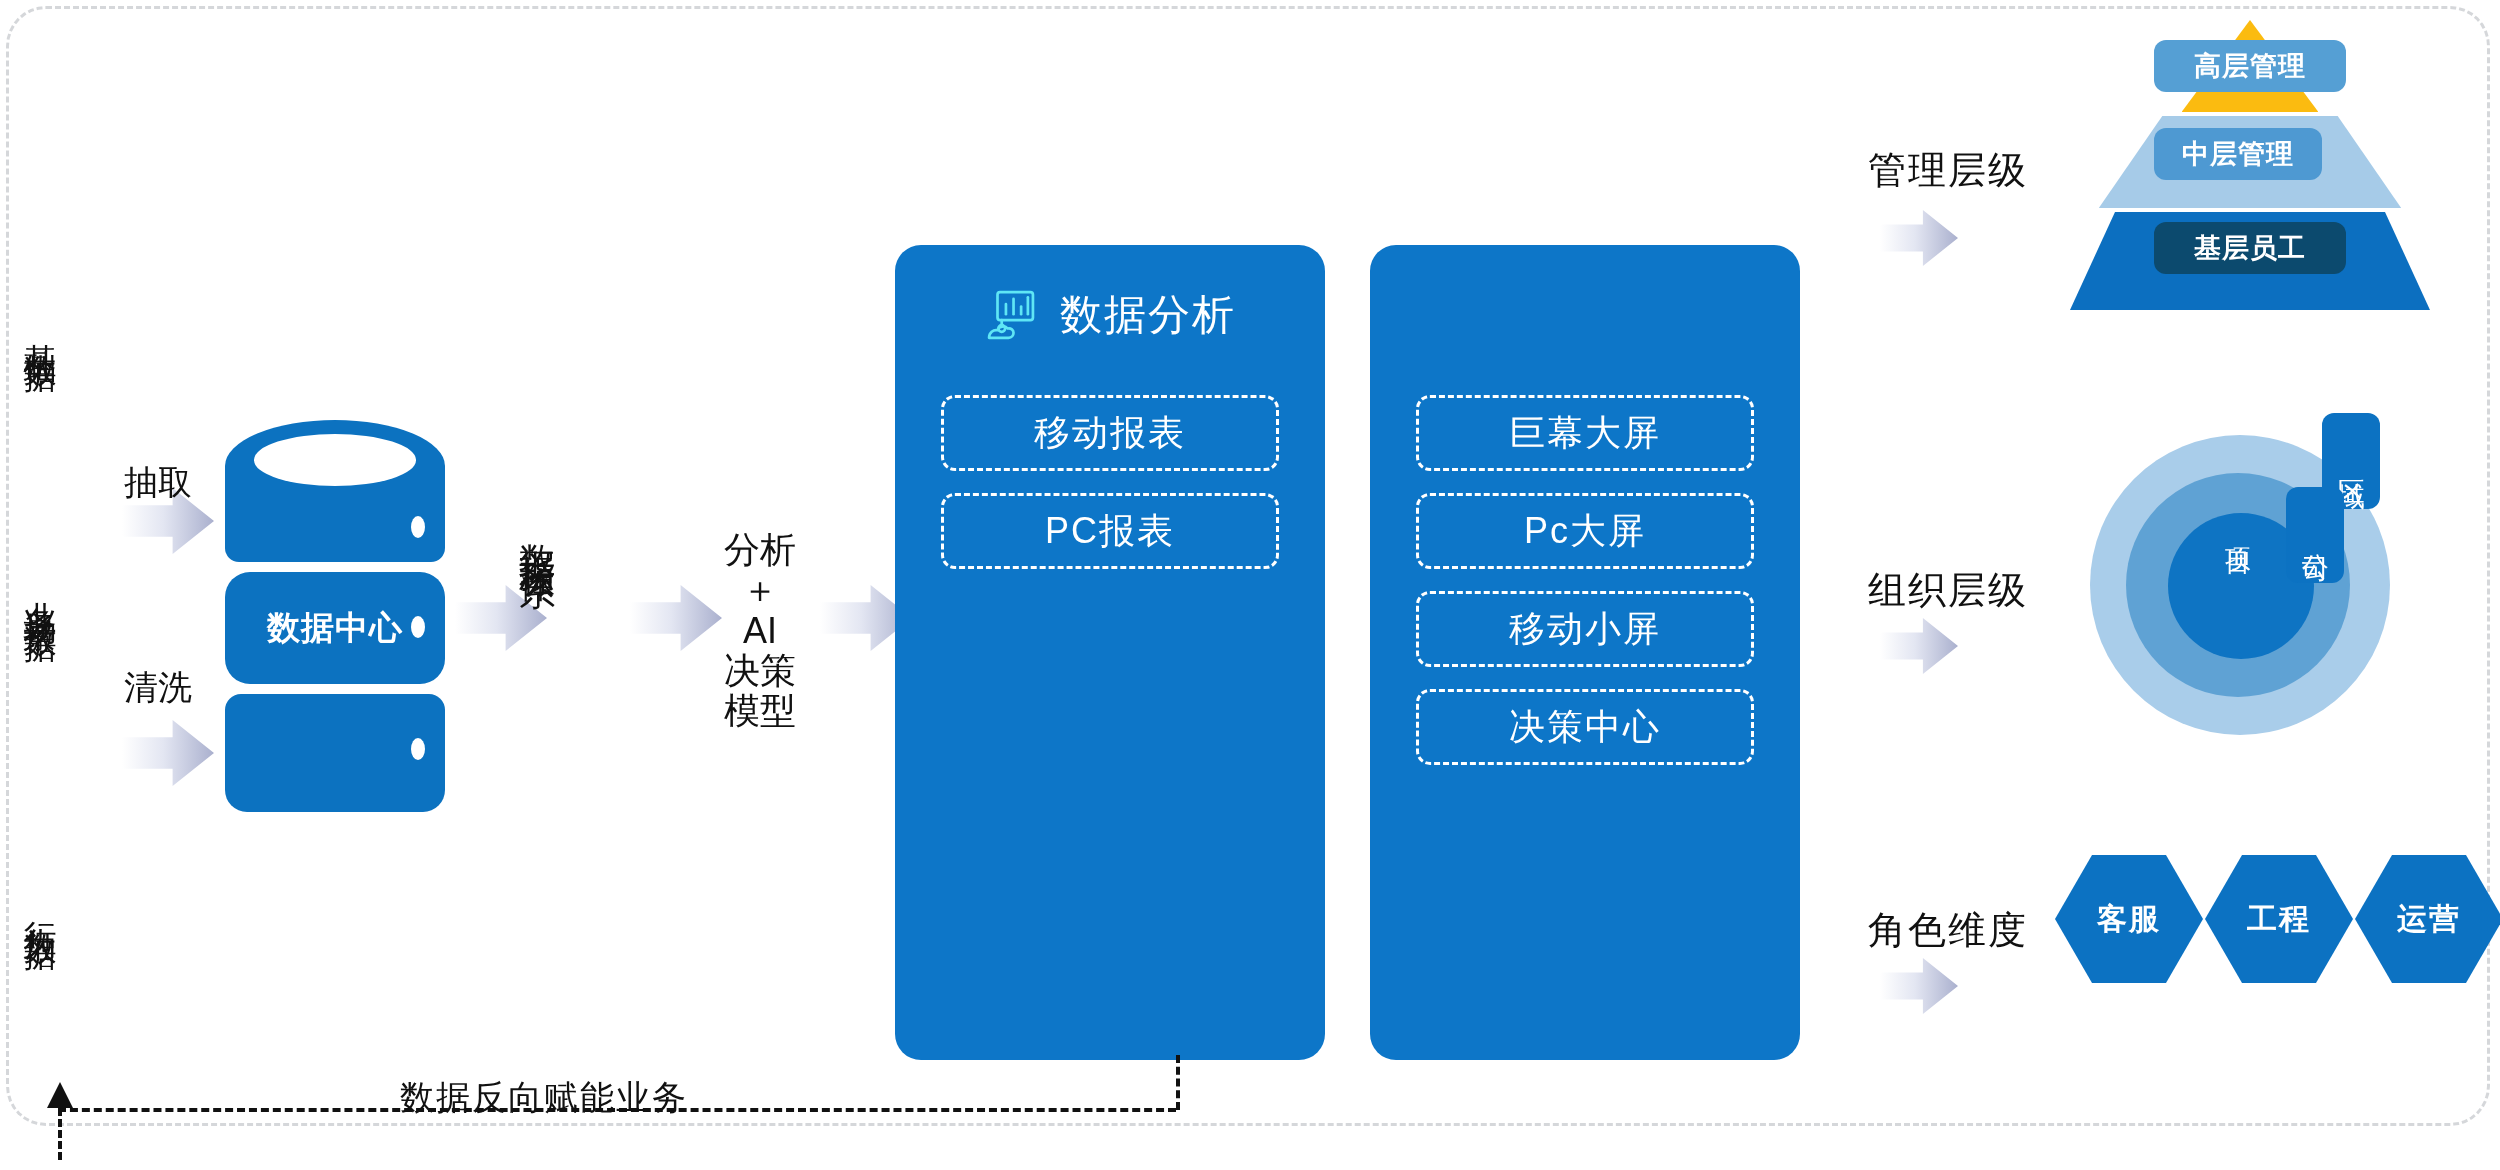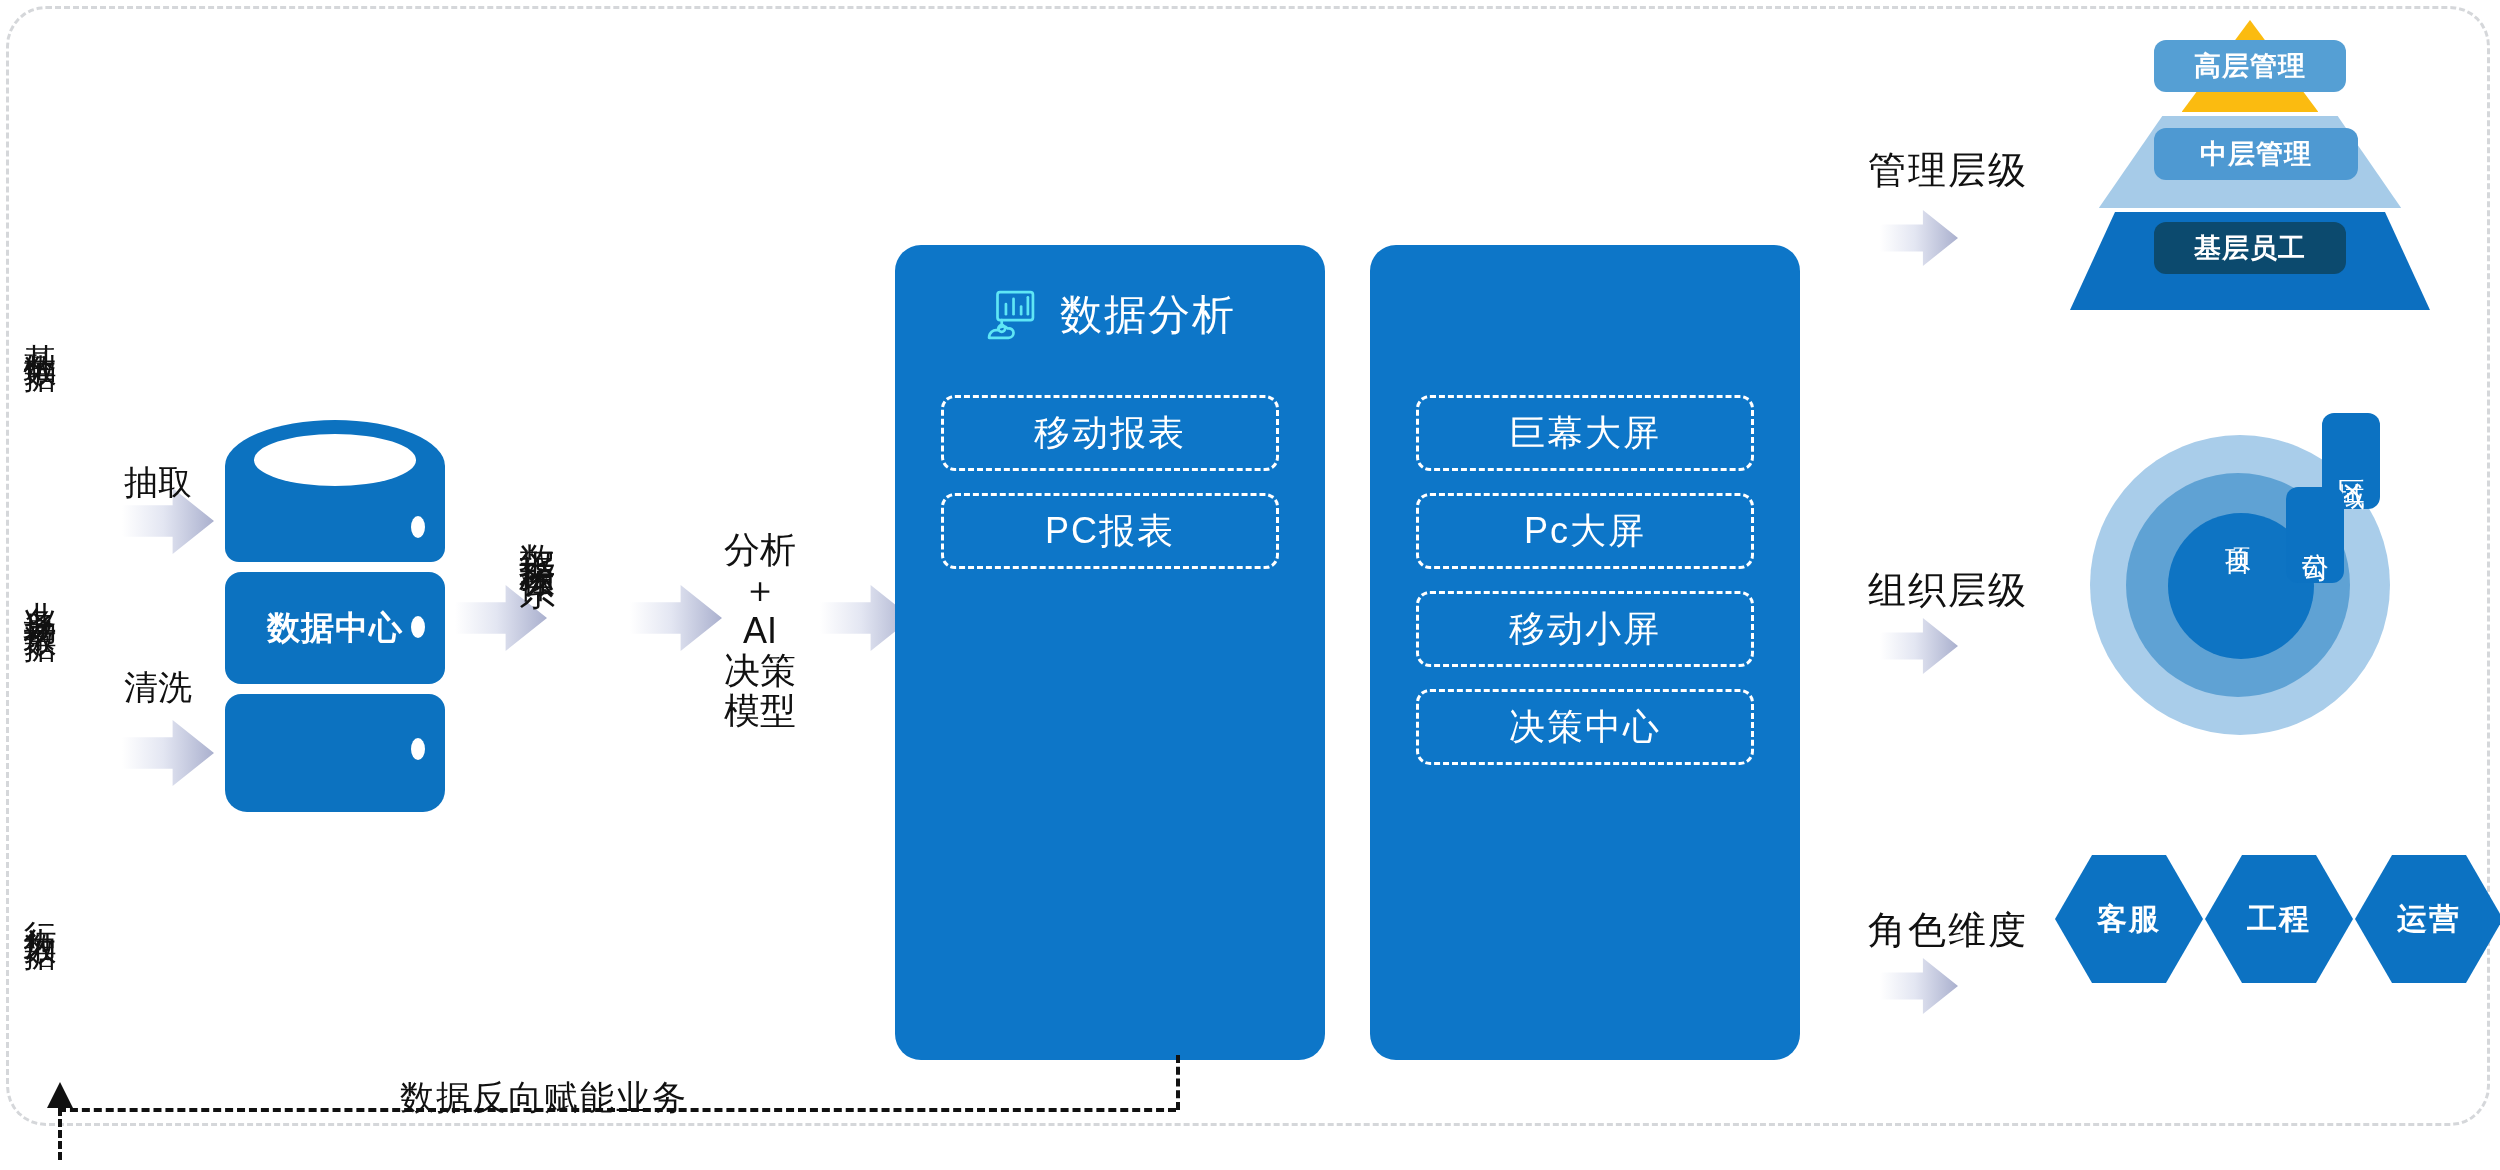--- a/index.html
+++ b/index.html
@@ -150,21 +150,21 @@
   <div class="abs" style="left:124px;top:425px;font-size:34px;">抽取</div>
 
   <div class="chev" style="left:122px;top:720px;width:92px;height:66px;"></div>
   <div class="abs" style="left:124px;top:630px;font-size:34px;">清洗</div>
 
   <div class="db" style="left:225px;top:420px;width:220px;height:410px;">
     <div class="db-seg db-top" style="top:0;height:142px;">
       <div class="hole"></div>
       <div class="db-dot" style="bottom:24px;"></div>
     </div>
-    <div class="db-seg db-mid" style="top:152px;height:112px;">
+    <div class="db-seg db-mid" style="top:152px;height:112px;border-radius:25px;">
       <div class="db-mid-label">数据中心</div>
       <div class="db-dot" style="top:44px;"></div>
     </div>
     <div class="db-seg db-bot" style="top:274px;height:118px;">
       <div class="db-dot" style="top:44px;"></div>
     </div>
   </div>
 
   <div class="chev" style="left:455px;top:585px;width:92px;height:66px;"></div>
 
@@ -215,21 +215,21 @@
 
   <div class="abs sec-label" style="left:1868px;top:110px;">管理层级</div>
   <div class="chev" style="left:1880px;top:210px;width:78px;height:56px;"></div>
 
   <div class="pyr" style="left:2070px;top:20px;width:360px;height:300px;">
     <div class="pyr-layer tri-top" style="top:0px;height:92px;left:31%;width:38%;"></div>
     <div class="pyr-layer trap-mid" style="top:96px;height:92px;left:8%;width:84%;"></div>
     <div class="pyr-layer trap-bot" style="top:192px;height:98px;left:0%;width:100%;"></div>
 
     <div class="pyr-chip l1" style="left:84px;top:20px;width:192px;height:52px;font-size:27px;">高层管理</div>
-    <div class="pyr-chip l2" style="left:84px;top:108px;width:204px;height:52px;font-size:27px;">中层管理</div>
+    <div class="pyr-chip l2" style="left:84px;top:108px;width:168px;height:52px;font-size:27px;">中层管理</div>
     <div class="pyr-chip l3" style="left:84px;top:202px;width:192px;height:52px;font-size:27px;">基层员工</div>
   </div>
 
   <div class="abs sec-label" style="left:1868px;top:530px;">组织层级</div>
   <div class="chev" style="left:1880px;top:618px;width:78px;height:56px;"></div>
 
   <div class="abs" style="left:2090px;top:400px;width:330px;height:300px;">
     <div class="ring ring1" style="left:0px;top:0px;width:300px;height:300px;"></div>
     <div class="ring ring2" style="left:36px;top:38px;width:224px;height:224px;"></div>
     <div class="ring ring3" style="left:78px;top:78px;width:146px;height:146px;"></div>

